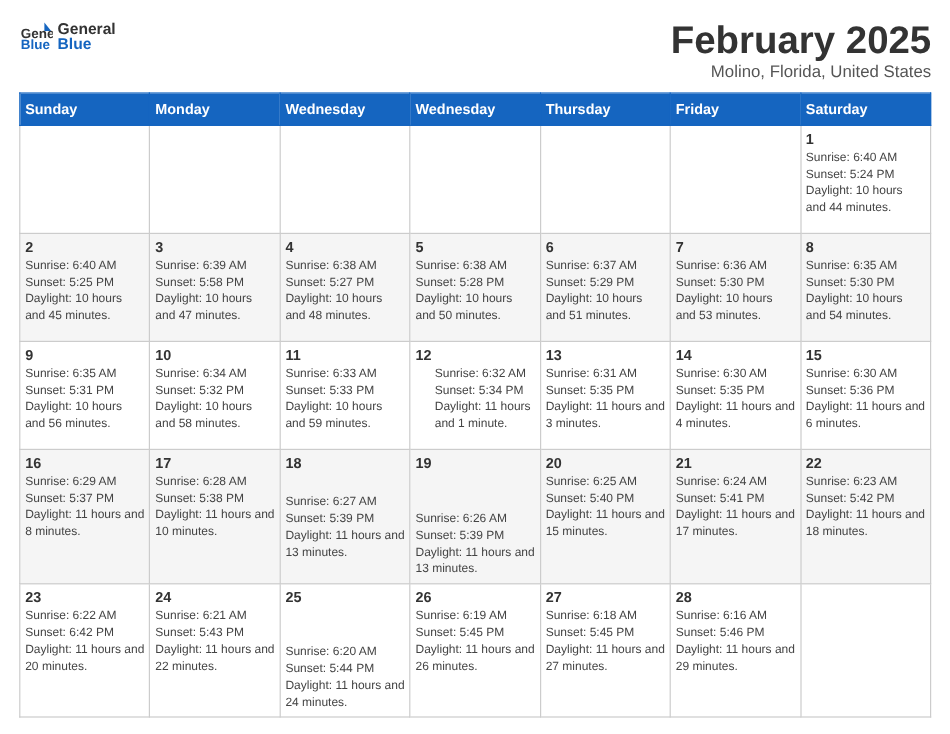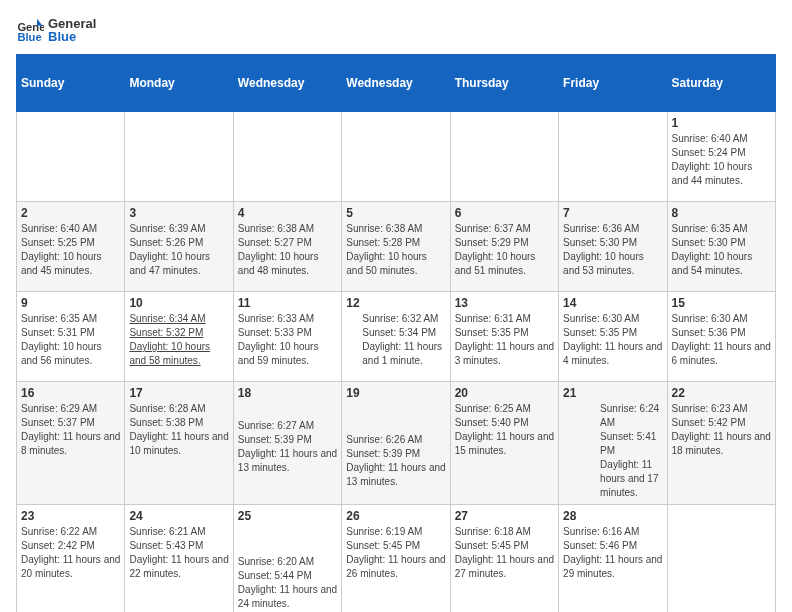--- a/index.html
+++ b/index.html
@@ -41,21 +41,21 @@
     .calendar-table {
       width: 100%;
       border-collapse: collapse;
       border: 1px solid #bbb;
     }
     .calendar-table th {
       background: #1565C0;
       color: #fff;
       font-size: 12px;
       font-weight: bold;
-      padding: 21px 4px;
+      padding: 6px 4px;
       text-align: left;
       border: 1px solid #1565C0;
     }
     .calendar-table td {
       vertical-align: top;
       border: 1px solid #ccc;
       padding: 4px 4px;
       width: calc(100% / 7);
       height: 90px;
       font-size: 10px;
@@ -90,20 +90,22 @@
       <text x="2" y="36" font-size="16" font-weight="bold" fill="#1565C0">Blue</text>
 
       <polygon points="30,4 38,14 30,14" fill="#1565C0"></polygon>
     </svg>
     <div>
       <div style="font-size:13px;font-weight:bold;color:#333;line-height:1">General</div>
       <div style="font-size:13px;font-weight:bold;color:#1565C0;line-height:1">Blue</div>
     </div>
   </div>
   <div class="title-area">
+    <div class="month-title">February 2025</div>
+    <div class="location-title">Molino, Florida, United States</div>
   </div>
 </div>
 
 <table class="calendar-table">
   <thead>
     <tr>
     <th>Sunday</th>
         <th>Monday</th>
         <th>Wednesday</th>
         <th>Wednesday</th>
@@ -130,21 +132,21 @@
       <tr>
         <td>
           <div class="day-number">2</div>
           <div class="day-info" style="white-space: pre-line;">Sunrise: 6:40 AM
 Sunset: 5:25 PM
 Daylight: 10 hours and 45 minutes.</div>
         </td>
         <td>
           <div class="day-number">3</div>
           <div class="day-info" style="white-space: pre-line;">Sunrise: 6:39 AM
-Sunset: 5:26 PM
+Sunset: 5:58 PM
 Daylight: 10 hours and 47 minutes.</div>
         </td>
         <td>
           <div class="day-number">4</div>
           <div class="day-info" style="white-space: pre-line;">Sunrise: 6:38 AM
 Sunset: 5:27 PM
 Daylight: 10 hours and 48 minutes.</div>
         </td>
         <td>
           <div class="day-number">5</div>
@@ -173,21 +175,21 @@
       </tr>
       <tr>
         <td>
           <div class="day-number">9</div>
           <div class="day-info" style="white-space: pre-line;">Sunrise: 6:35 AM
 Sunset: 5:31 PM
 Daylight: 10 hours and 56 minutes.</div>
         </td>
         <td>
           <div class="day-number">10</div>
-          <div class="day-info" style="white-space: pre-line; text-decoration: underline;">Sunrise: 6:34 AM
+          <div class="day-info" style="white-space: pre-line;">Sunrise: 6:34 AM
 Sunset: 5:32 PM
 Daylight: 10 hours and 58 minutes.</div>
         </td>
         <td>
           <div class="day-number">11</div>
           <div class="day-info" style="white-space: pre-line;">Sunrise: 6:33 AM
 Sunset: 5:33 PM
 Daylight: 10 hours and 59 minutes.</div>
         </td>
         <td>
@@ -241,36 +243,36 @@
 Daylight: 11 hours and 13 minutes.</div>
         </td>
         <td>
           <div class="day-number">20</div>
           <div class="day-info" style="white-space: pre-line;">Sunrise: 6:25 AM
 Sunset: 5:40 PM
 Daylight: 11 hours and 15 minutes.</div>
         </td>
         <td>
           <div class="day-number">21</div>
-          <div class="day-info" style="white-space: pre-line; margin-left: 37px;">Sunrise: 6:24 AM
+          <div class="day-info" style="white-space: pre-line;">Sunrise: 6:24 AM
 Sunset: 5:41 PM
 Daylight: 11 hours and 17 minutes.</div>
         </td>
         <td>
           <div class="day-number">22</div>
           <div class="day-info" style="white-space: pre-line;">Sunrise: 6:23 AM
 Sunset: 5:42 PM
 Daylight: 11 hours and 18 minutes.</div>
         </td>
       </tr>
       <tr>
         <td>
           <div class="day-number">23</div>
           <div class="day-info" style="white-space: pre-line;">Sunrise: 6:22 AM
-Sunset: 2:42 PM
+Sunset: 6:42 PM
 Daylight: 11 hours and 20 minutes.</div>
         </td>
         <td>
           <div class="day-number">24</div>
           <div class="day-info" style="white-space: pre-line;">Sunrise: 6:21 AM
 Sunset: 5:43 PM
 Daylight: 11 hours and 22 minutes.</div>
         </td>
         <td>
           <div class="day-number">25</div>

